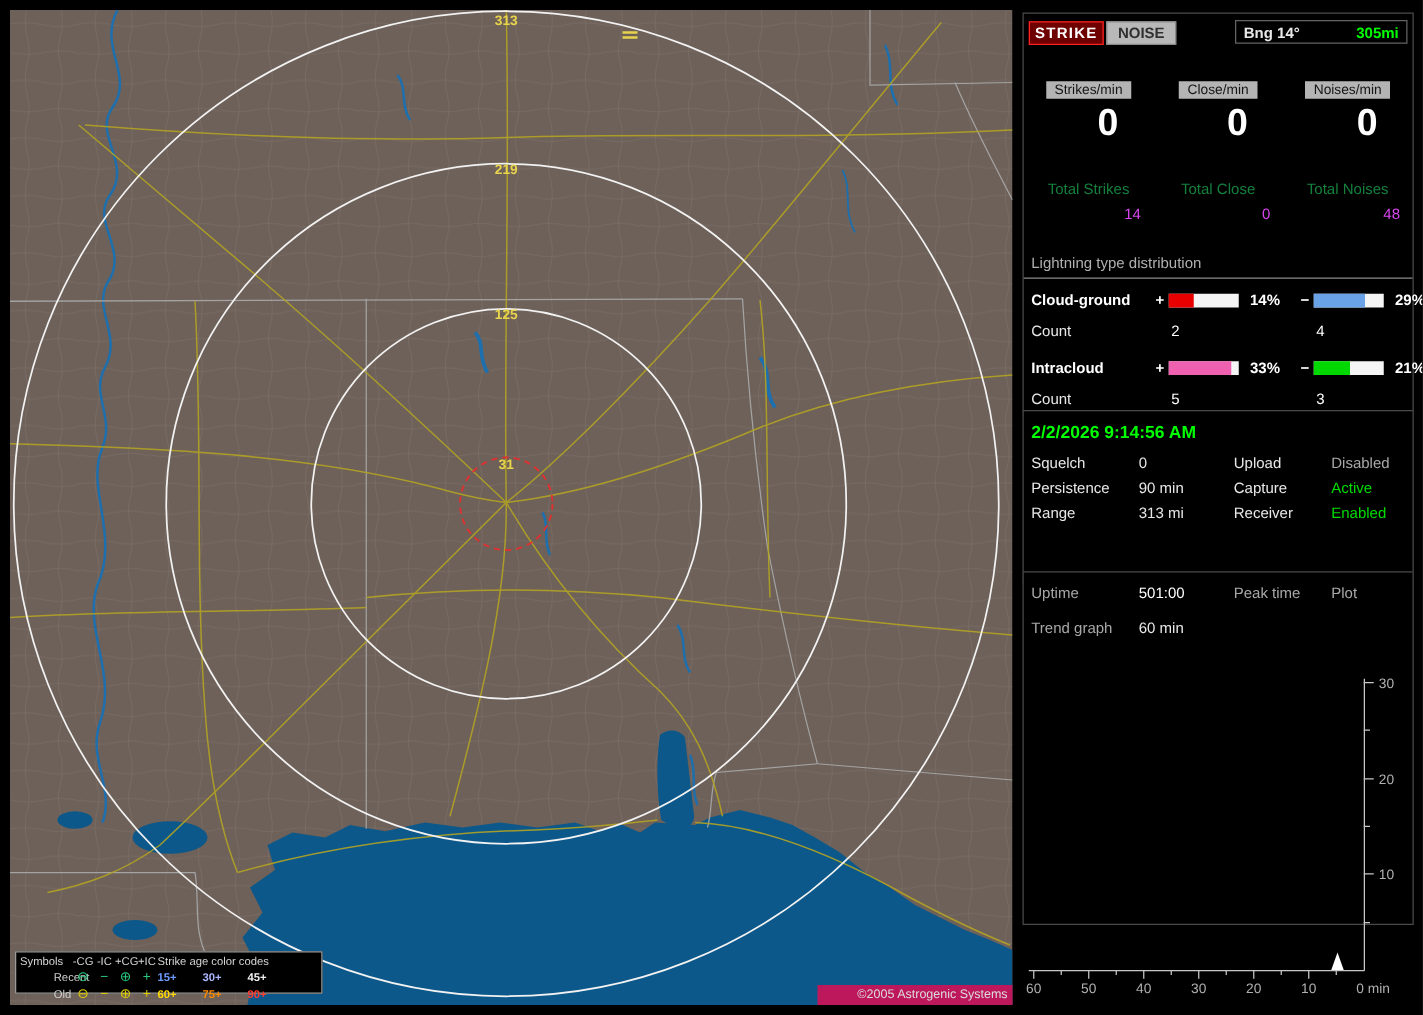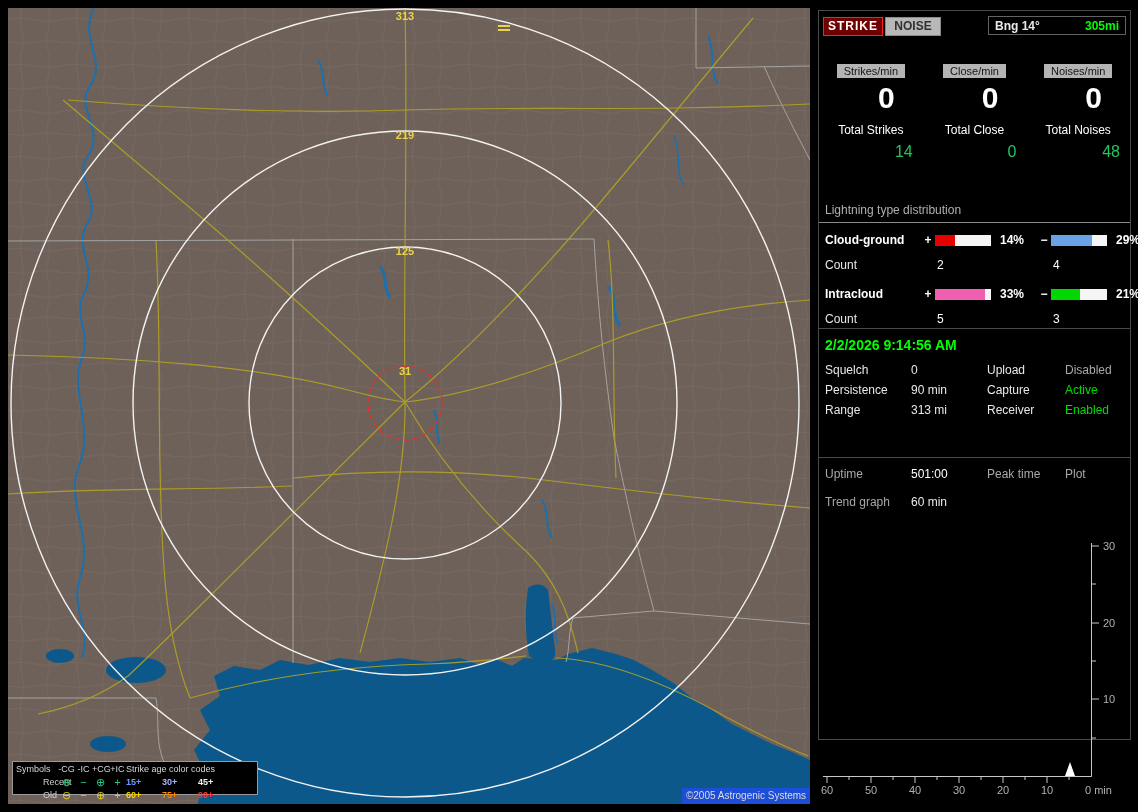--- a/index.html
+++ b/index.html
@@ -10,41 +10,41 @@
   svg.map{display:block;}
   .legend{position:absolute;left:4px;top:753px;width:246px;height:34px;
           background:#000;border:1px solid #9a9a9a;box-sizing:border-box;
           font-size:9px;line-height:13px;padding:1px 3px;}
   .lg-row{display:grid;grid-template-columns:42px 17px 17px 17px 17px 36px 36px 48px;align-items:center;}
   .lg-head span{color:#d6d6d6;}
   .lg-age-title{grid-column:6/9;}
   .lg-label{color:#cfcfcf;margin-left:27px;}
   .lg-sym{font-size:11px;text-align:center;line-height:13px;}
   .lg-age{font-weight:bold;}
-  .copyright{position:absolute;right:0;bottom:0;width:128px;height:16px;background:#1d4ed8;
-             color:#dcdcdc;font-size:10px;line-height:16px;text-align:center;}
+  .copyright{position:absolute;right:0;bottom:0;width:128px;height:16px;background:#be185d;
+             color:#dcdcdc;font-size:10px;line-height:16px;text-align:center;padding-left:28px;}
   
   .panel{position:absolute;left:818px;width:313px;background:#000;
          border:1px solid #4a4a4a;box-sizing:border-box;font-size:12px;}
   #panelA{top:10px;height:322px;}
   #panelB{top:328px;height:140px;}
   #panelC{top:457px;height:283px;}
   .btn{position:absolute;top:6px;height:17px;line-height:17px;text-align:center;
        font-weight:bold;font-size:12px;cursor:default;}
   .btn.strike{left:4px;width:58px;background:#6f0000;border:1px solid #ff2020;color:#fff;letter-spacing:1px;}
   .btn.noise{left:66px;width:54px;background:#b8b8b8;border:1px solid #8a8a8a;color:#303030;}
   .bng{position:absolute;top:5px;right:4px;width:138px;height:19px;border:1px solid #636363;
        display:flex;justify-content:space-between;align-items:center;padding:0 6px;
        box-sizing:border-box;font-weight:bold;}
   .rate-area{position:absolute;top:53px;left:0;right:0;display:flex;}
   .rate-col{flex:1;text-align:center;}
   .chip{display:inline-block;background:#b4b4b4;color:#151515;font-size:11px;padding:1px 7px;}
   .bigzero{font-size:30px;font-weight:bold;color:#fff;margin-top:3px;text-align:right;padding-right:28px;}
-  .total-label{font-size:12px;margin-top:8px;color:#ffffff;}
-  .total-value{font-size:16px;margin-top:6px;text-align:right;padding-right:10px;color:#22c55e;}
+  .total-label{font-size:12px;margin-top:28px;color:#15803d;}
+  .total-value{font-size:12px;margin-top:6px;text-align:right;padding-right:10px;color:#d946ef;}
   .dist{position:absolute;top:186px;left:0;right:0;}
   .dist-title{color:#b0b0b0;padding:6px 0 5px 6px;border-bottom:1px solid #8a8a8a;}
   .dist-row,.dist-counts{display:grid;grid-template-columns:96px 14px 60px 42px 14px 60px 1fr;
        align-items:center;padding-left:6px;}
   .dist-row{margin-top:10px;}
   .dist-row.second{margin-top:15px;}
   .dist-counts{margin-top:11px;}
   .dname{font-weight:bold;color:#fff;}
   .sign{text-align:center;color:#fff;font-weight:bold;}
   .bar{position:relative;display:block;width:56px;height:11px;background:#f5f5f5;}

